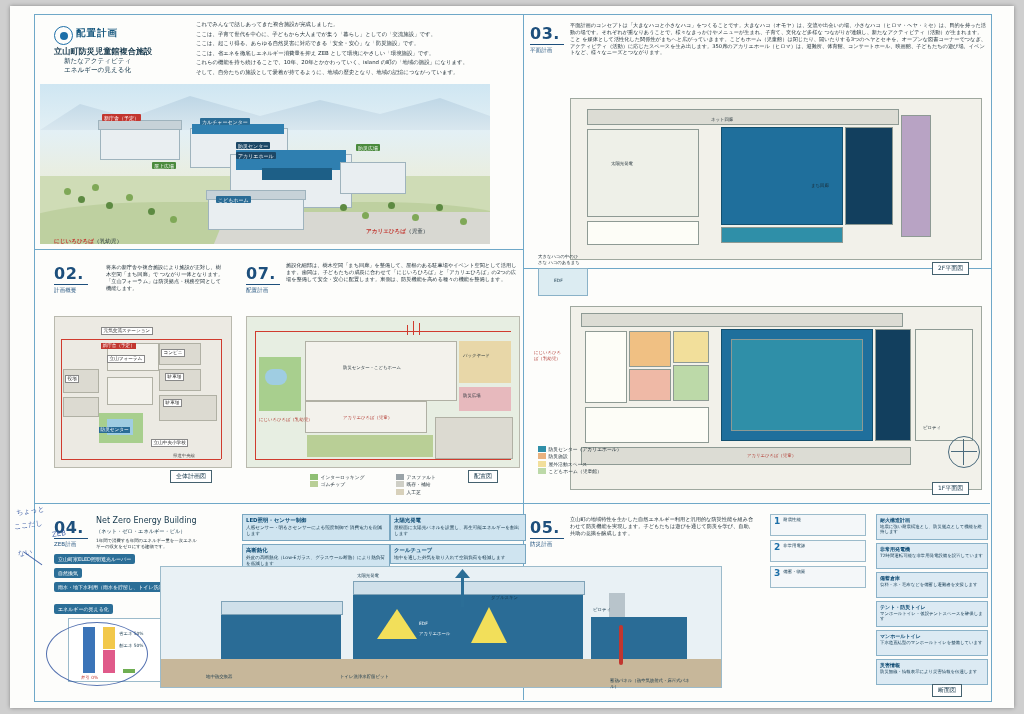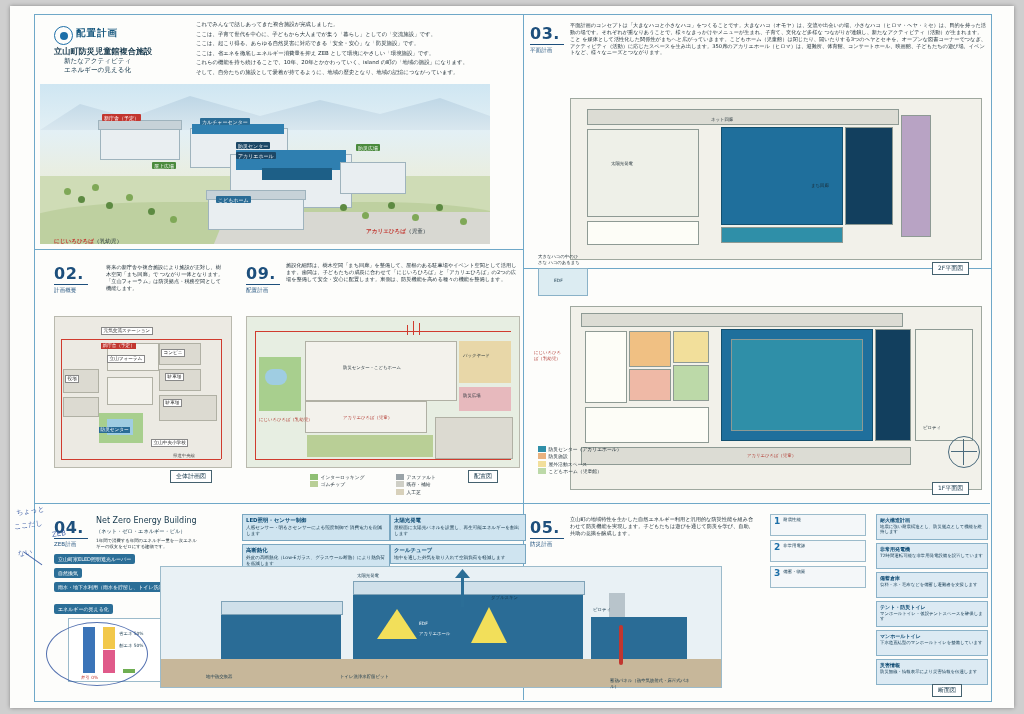--- a/index.html
+++ b/index.html
@@ -208,21 +208,21 @@
   </div>
 
   <div class="secnum" style="left:44px;top:258px;">
     <div class="num">02.</div>
     <div class="line"></div>
     <div class="cap">計画概要</div>
   </div>
   <div class="t s" style="left:96px;top:258px;width:118px;">将来の新庁舎や複合施設により施設が正対し、樹木空間「まち回廊」で つながり一体となります。「立山フォーラム」は防災拠点・税務空間として機能します。</div>
 
   <div class="secnum" style="left:236px;top:258px;">
-    <div class="num">09.</div>
+    <div class="num">07.</div>
     <div class="line"></div>
     <div class="cap">配置計画</div>
   </div>
   <div class="t s" style="left:276px;top:256px;width:232px;">施設化細部は、樹木空間「まち回廊」を整備して、屋根のある駐車場やイベント空間として活用します。歯間は、子どもたちの成長に合わせて「にじいろひろば」と「アカリエひろば」の2つの広場を整備して安全・安心に配置します。東側は、防災機能を高める種々の機能を整備します。</div>
 
   <div class="map01">
     <div class="blk" style="left:8px;top:52px;width:34px;height:22px;"></div>
     <div class="blk" style="left:8px;top:80px;width:34px;height:18px;"></div>
     <div class="blkw" style="left:52px;top:26px;width:50px;height:26px;"></div>
     <div class="blkw" style="left:52px;top:60px;width:44px;height:26px;"></div>

